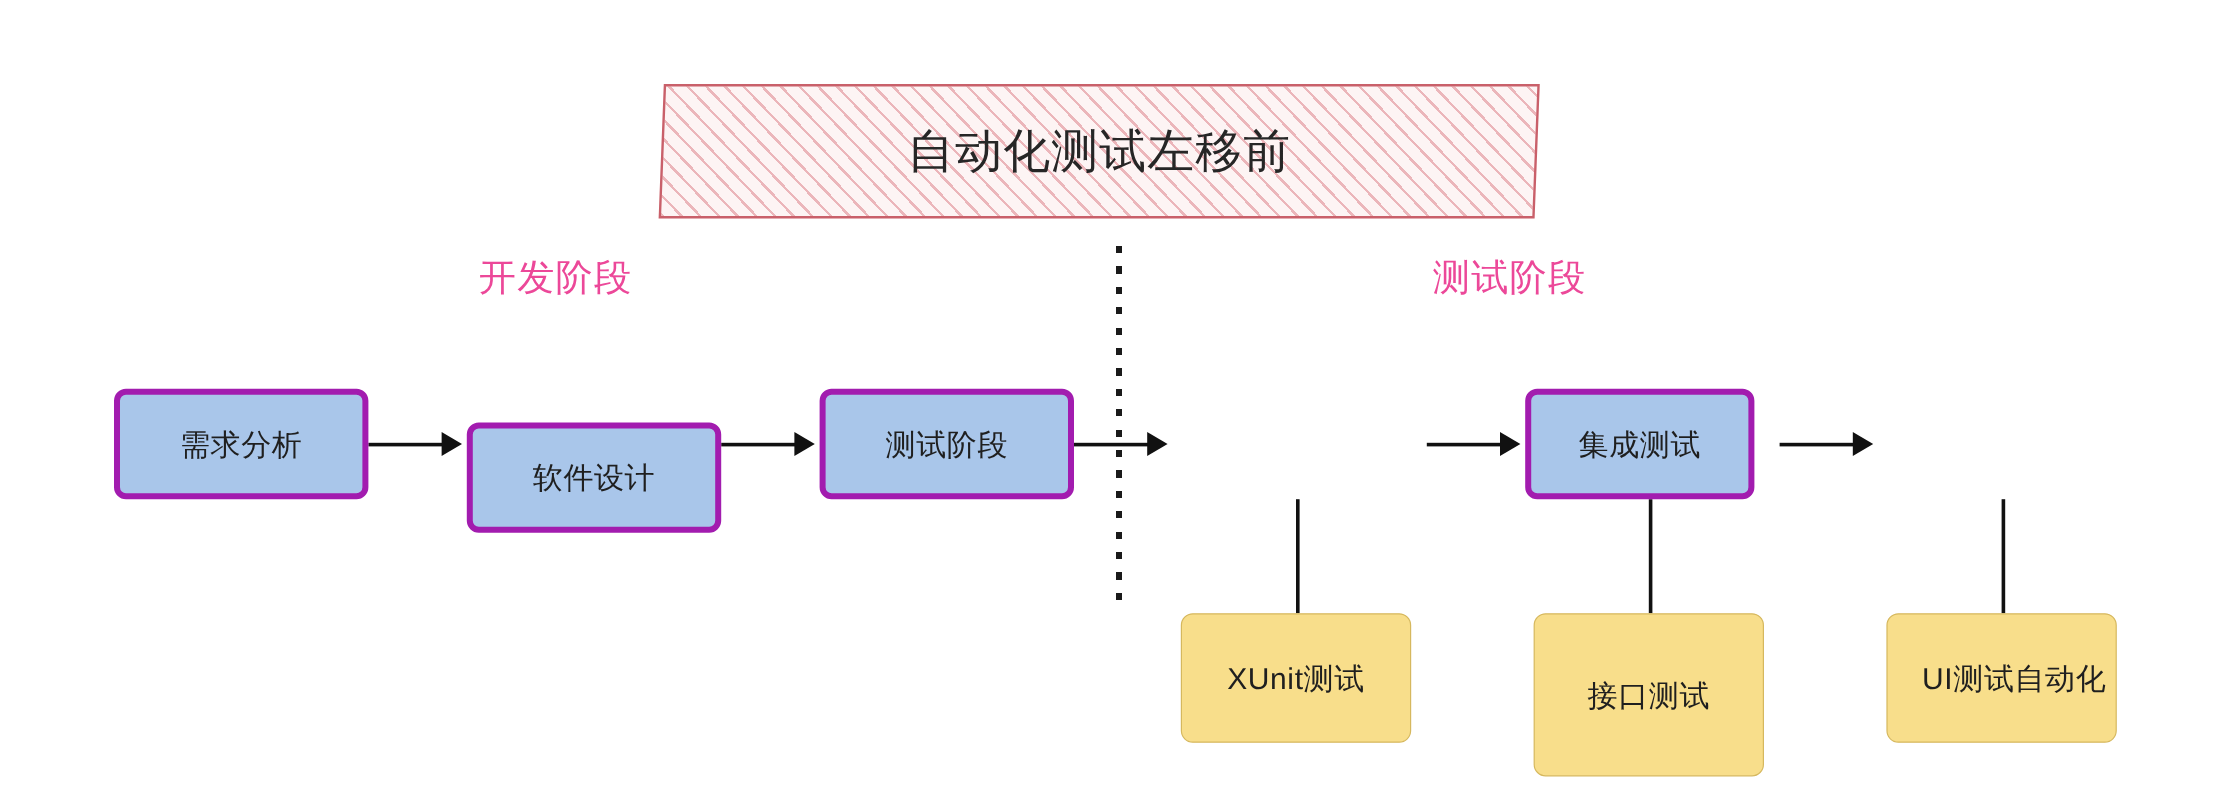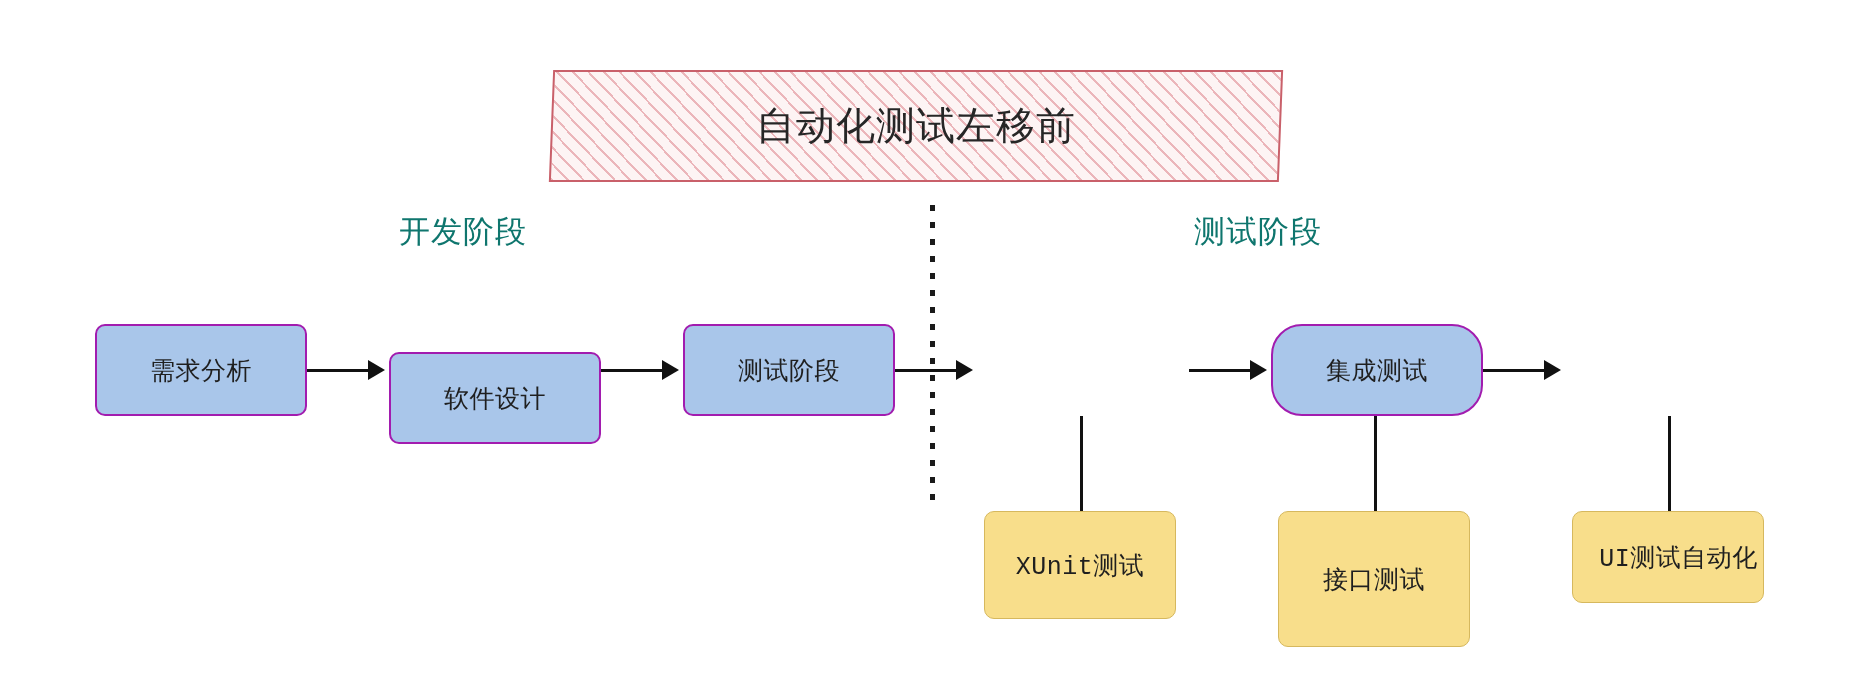--- a/index.html
+++ b/index.html
@@ -46,21 +46,21 @@
     font-size: 39px;
     letter-spacing: 1px;
     color: #262626;
     white-space: nowrap;
   }
 
   
   .phase-label {
     position: absolute;
     font-size: 31px;
-    color: #0f766e;
+    color: #ec4899;
     white-space: nowrap;
     letter-spacing: 1px;
     transform: translate(-50%, -50%);
   }
 
   
   .divider {
     position: absolute;
     left: 930px;
     top: 205px;
@@ -83,26 +83,25 @@
     align-items: center;
     justify-content: center;
     border-radius: 10px;
     font-size: 25px;
     letter-spacing: 0.5px;
     white-space: nowrap;
     color: #1f1f1f;
   }
   .node.blue {
     background: #a9c6ea;
-    border: 2px solid #a21caf;
+    border: 5px solid #a21caf;
   }
   .node.yellow {
     background: #f8de8b;
     border: 1px solid #d6b85e;
-    font-family: Liberation Mono, monospace;
   }
 
   
   .arrow-line {
     position: absolute;
     height: 3px;
     background: #111111;
   }
   .arrow-head {
     position: absolute;
@@ -153,27 +152,27 @@
 
   <div class="node blue" style="left:95px;   top:324px; width:212px; height:92px;">
     <span>需求分析</span>
   </div>
   <div class="node blue" style="left:389px;  top:324px; width:212px; height:92px;margin-top:28px;">
     <span>软件设计</span>
   </div>
   <div class="node blue" style="left:683px;  top:324px; width:212px; height:92px;">
     <span>测试阶段</span>
   </div>
-  <div class="node blue" style="left:1271px; top:324px; width:212px; height:92px;border-radius:31px;">
+  <div class="node blue" style="left:1271px; top:324px; width:191px; height:92px;">
     <span>集成测试</span>
   </div>
 
   <div class="node yellow" style="left:984px;  top:511px; width:192px; height:108px;">
     <span>XUnit测试</span>
   </div>
   <div class="node yellow" style="left:1278px; top:511px; width:192px; height:136px;">
     <span>接口测试</span>
   </div>
-  <div class="node yellow" style="left:1572px; top:511px; width:192px; height:92px;padding-left:21px;">
+  <div class="node yellow" style="left:1572px; top:511px; width:192px; height:108px;padding-left:21px;">
     <span>UI测试自动化</span>
   </div>
 
 </div>
 
 </body></html>

